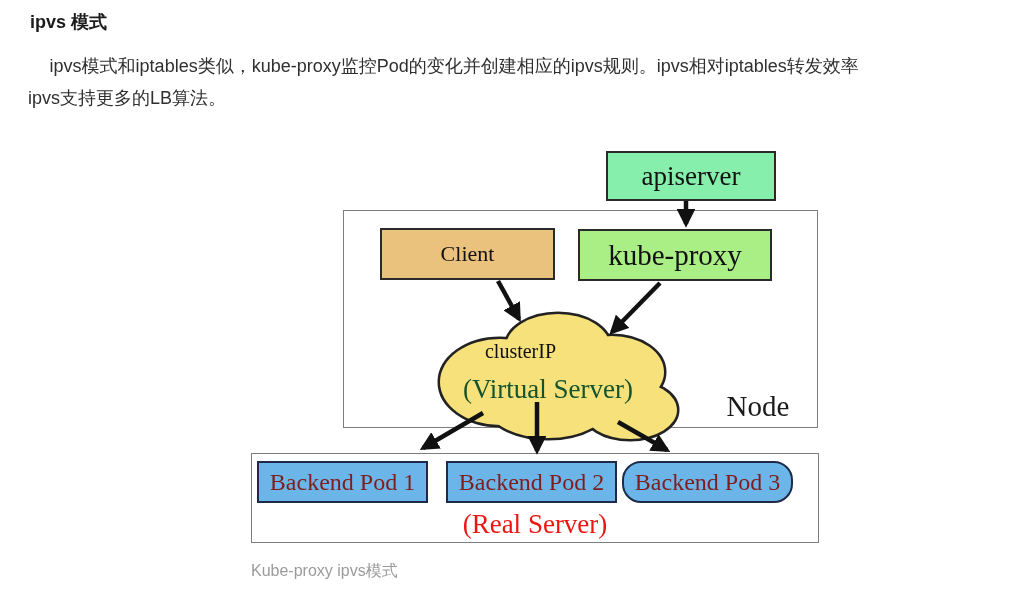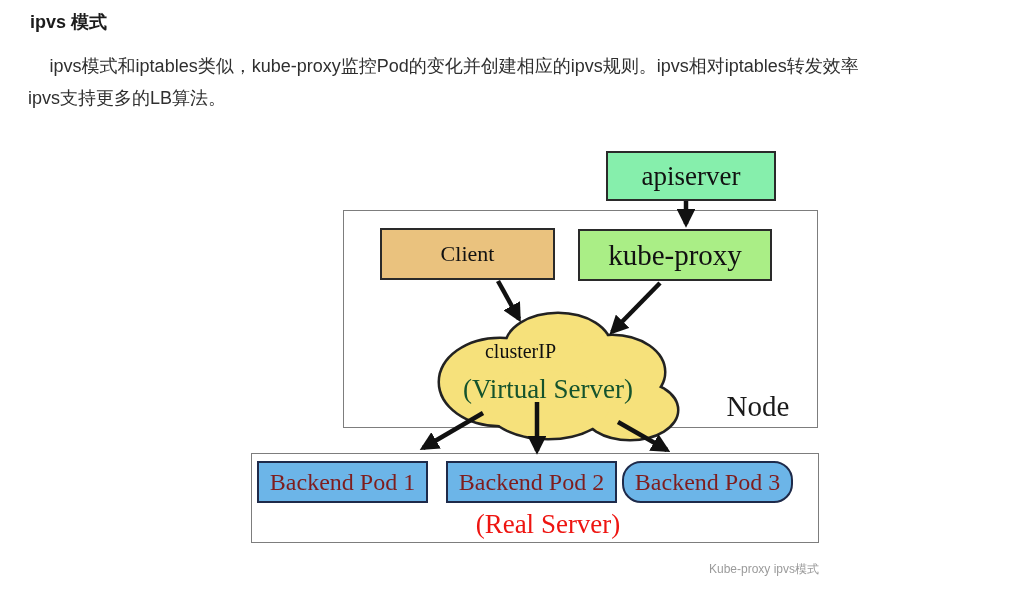--- a/index.html
+++ b/index.html
@@ -42,25 +42,25 @@
     font-family:"Liberation Serif","DejaVu Serif",serif;
   }
   #cluster-ip-line1 { left:428px; top:340px; width:185px; font-size:20px; }
   #cluster-ip-line2 { left:443px; top:374px; width:210px; font-size:27px; }
   #node-label {
     position:absolute; left:703px; top:390px; width:110px; text-align:center;
     font-family:"Liberation Serif","DejaVu Serif",serif; font-size:29px; color:#1a1a1a;
   }
   #real-server-label {
     position:absolute; left:251px; top:509px; width:568px; text-align:center;
-    font-family:"Liberation Serif","DejaVu Serif",serif; font-size:27px;padding-left:13px;
+    font-family:"Liberation Serif","DejaVu Serif",serif; font-size:27px;
   }
   .caption {
-    position:absolute; left:251px; top:561px; width:568px; text-align:right;
-    font-size:12px; color:#9b9b9b;
+    position:absolute; left:251px; top:561px; width:568px; text-align:left;
+    font-size:16px; color:#9b9b9b;
   }
 </style>
 </head>
 <body>
 
 <div class="page">
 
   <h3 class="title">ipvs 模式</h3>
 
   <p class="para">ipvs模式和iptables类似，kube-proxy监控Pod的变化并创建相应的ipvs规则。ipvs相对iptables转发效率更高。除此以外，ipvs支持更多的LB算法。</p>

